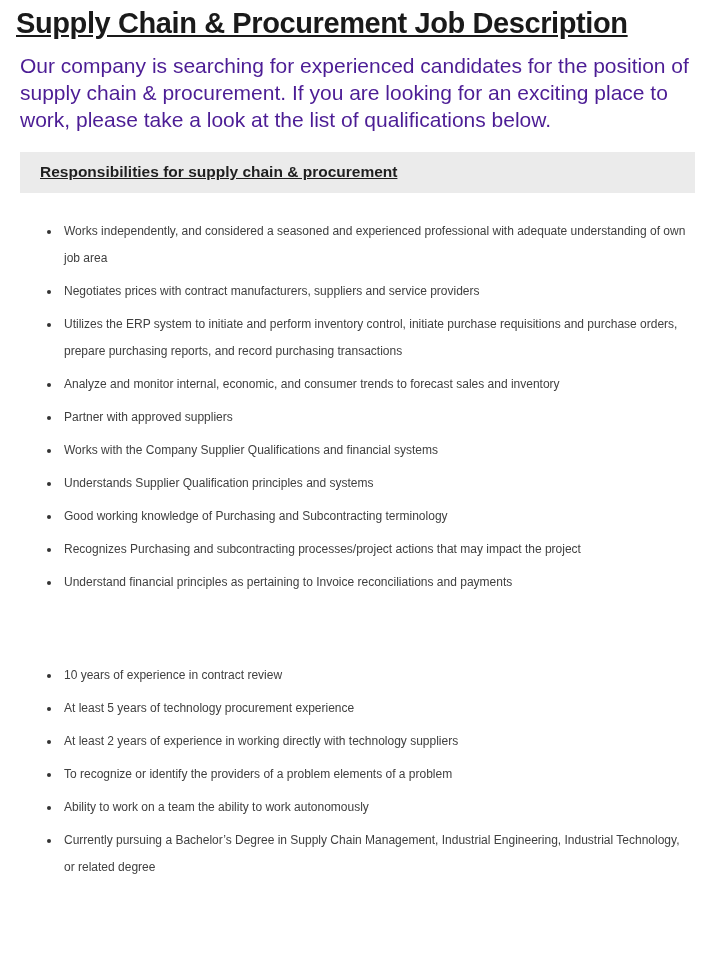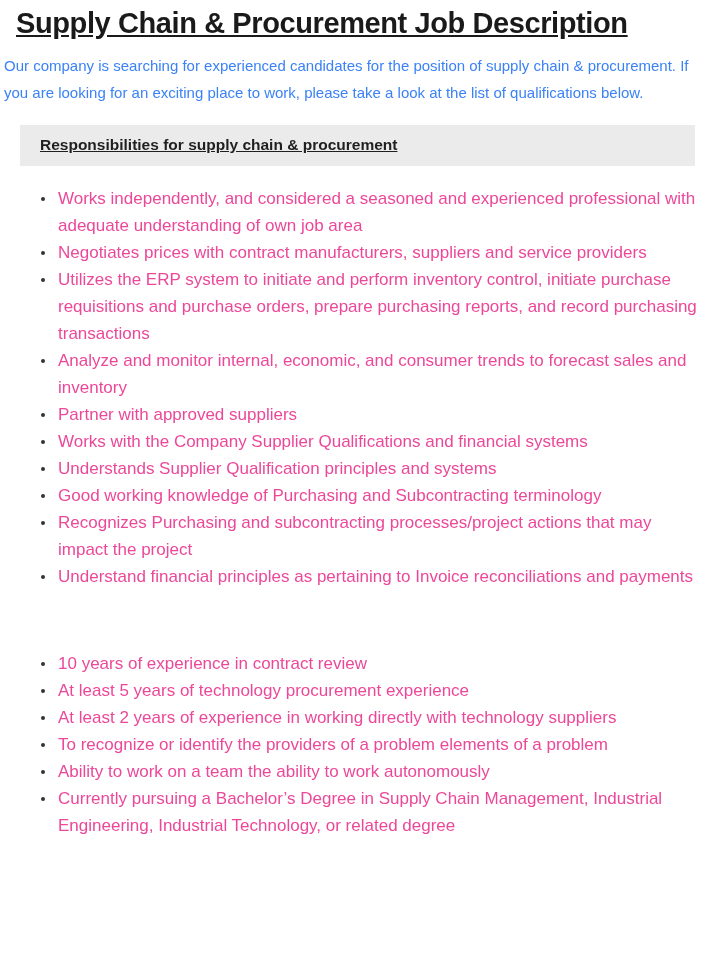--- a/index.html
+++ b/index.html
@@ -33,24 +33,24 @@
     font-weight: bold;
     letter-spacing: -0.4px;
     color: #1a1a1a;
     white-space: nowrap;
     text-decoration: underline;
   }
 
   
   .intro {
     margin: 0;
-    padding: 10px 24px 0 4px;
-    font-size: 15px;
+    padding: 10px 24px 0 20px;
+    font-size: 21px;
     line-height: 27px;
-    color: #3b82f6;
+    color: #4c1d95;
   }
 
   
   .section {
     margin: 0;
     padding: 0;
   }
   .section-first { margin-top: 19px; }
   .section-second { margin-top: 24px; }
 
@@ -69,25 +69,25 @@
   .bullet-list {
     list-style: none;
     margin: 0;
     padding: 0;
   }
   .list-responsibilities { padding-top: 19px; }
   .list-qualifications { padding-top: 36px; }
 
   .bullet-list li {
     position: relative;
-    margin: 0;
+    margin: 6px;
     padding: 0 22px 0 58px;
-    font-size: 17px;
+    font-size: 12px;
     line-height: 27px;
-    color: #ec4899;
+    color: #404040;
   }
   .bullet-list li::before {
     content: "";
     position: absolute;
     left: 41px;
     top: 12px;
     width: 4px;
     height: 4px;
     border-radius: 50%;
     background: #333333;

